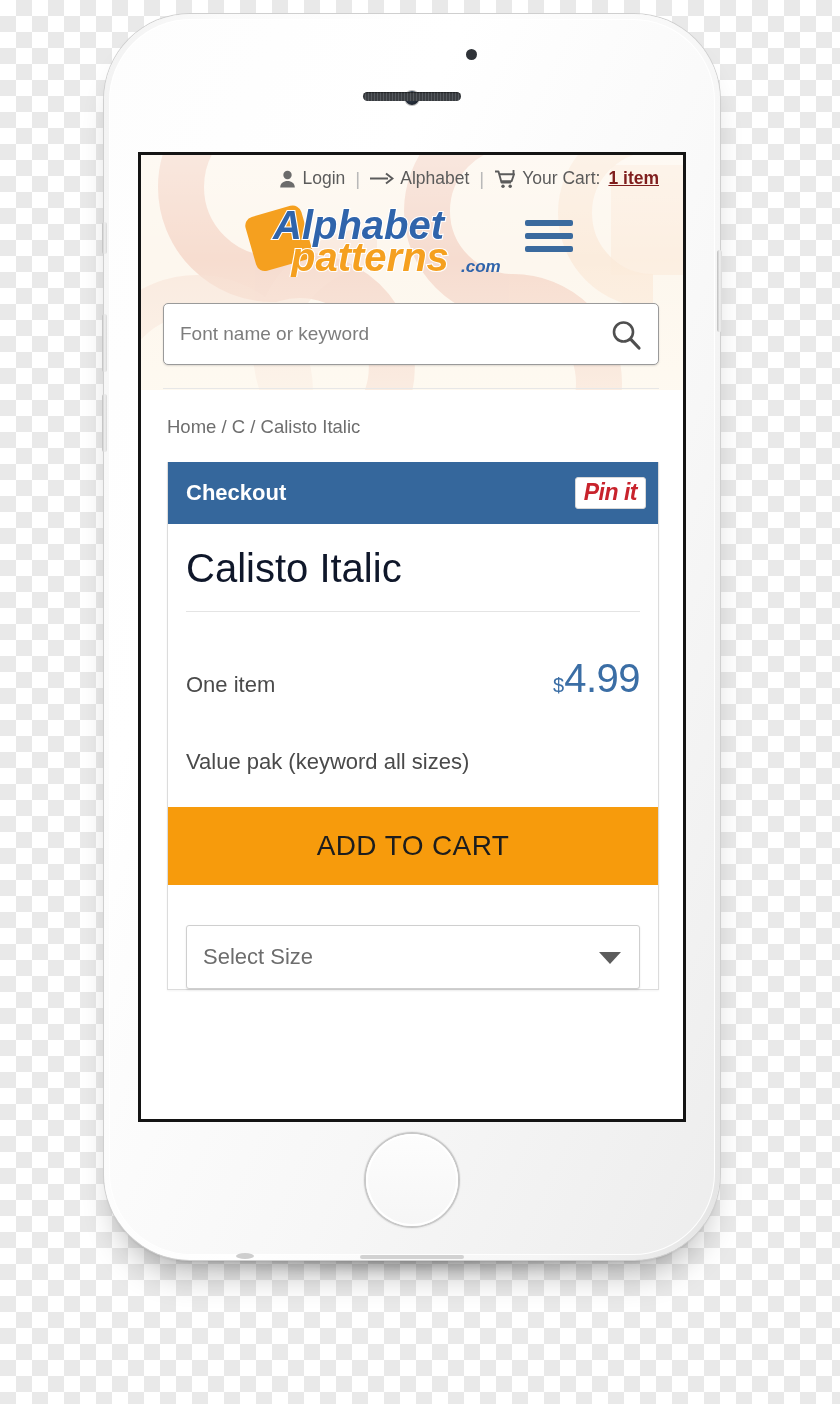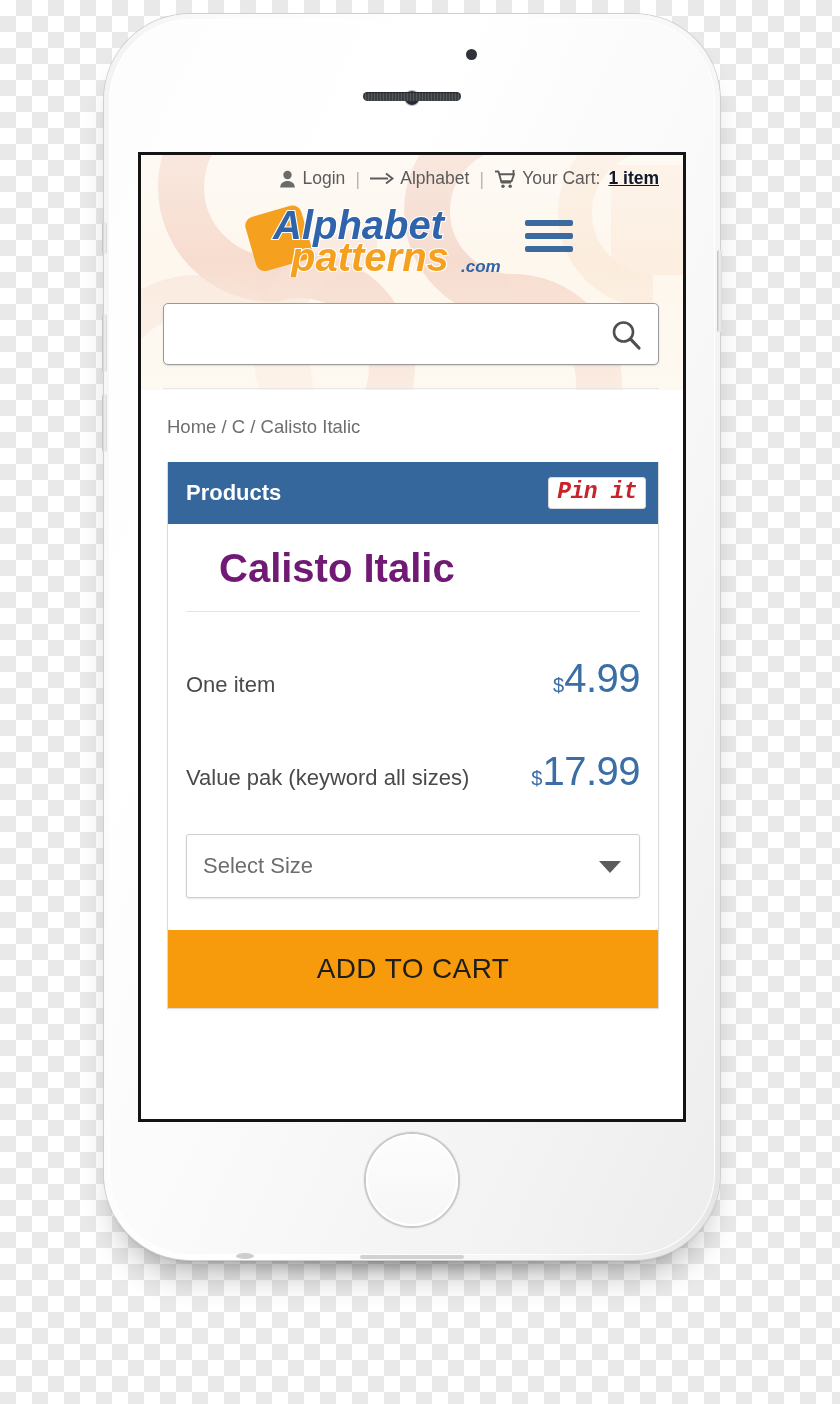--- a/index.html
+++ b/index.html
@@ -182,21 +182,21 @@
     text-decoration: none;
   }
   .util-sep {
     color: #b9b9b9;
     font-size: 19px;
     line-height: 1;
     padding: 0 1px;
   }
   .util-icon { display: inline-block; line-height: 0; }
   #cart-count {
-    color: #0f172a;
+    color: #7f1d1d;
     text-decoration: underline;
     font-weight: bold;
     margin-left: 2px;
   }
 
   #brand-row {
     position: relative;
     z-index: 3;
     display: flex;
     align-items: center;
@@ -290,37 +290,36 @@
     font-weight: bold;
   }
   #pinit-badge {
     background: #ffffff;
     border: 1px solid #d8d8d8;
     border-radius: 3px;
     padding: 3px 8px 4px;
     line-height: 0;
   }
   #pinit-badge .pin-text {
-    font-family: Liberation Mono, monospace;
+    font-family: Liberation Sans, sans-serif;
     font-style: italic;
     font-weight: bold;
     font-size: 23px;
     line-height: 1;
     color: #c8232c;
     letter-spacing: -0.5px;
   }
 
   #card-body { padding: 0 18px 0 18px; }
 
   #product-name {
     font-size: 40px;
-    color: #701a75;
+    color: #0f172a;
     padding: 22px 0 20px;
-    font-weight: bold;
-    margin-left: 33px;
+    font-weight: normal;
   }
   #name-rule {
     height: 1px;
     background: #e4e4e4;
     margin: 0 0 6px 0;
   }
 
   .price-row {
     display: flex;
     align-items: baseline;
@@ -482,68 +481,66 @@
           </a>
           <div id="menu-toggle">
             <span></span>
             <span></span>
             <span></span>
           </div>
         </div>
 
         <div id="search-wrap">
           <div id="search-box">
+            <input id="search-input" type="text" placeholder="Font name or keyword" style="">
             <span id="search-icon">
               <svg width="32" height="32" viewBox="0 0 32 32">
                 <circle cx="13.5" cy="13" r="9.5" fill="none" stroke="#4f4f4f" stroke-width="2.6"></circle>
                 <path d="M20.6 20.2 L29 29" stroke="#4f4f4f" stroke-width="3.2" stroke-linecap="round"></path>
               </svg>
             </span>
           </div>
           <div id="header-rule"></div>
         </div>
       </div>
 
       <div id="breadcrumb">Home / C / Calisto Italic</div>
 
       <div id="product-card">
         <div id="card-header">
-          <div id="card-title">Products</div>
+          <div id="card-title">Checkout</div>
           <div id="pinit-badge">
             <span class="pin-text">Pin it</span>
           </div>
         </div>
 
         <div id="card-body">
           <div id="product-name">Calisto Italic</div>
           <div id="name-rule"></div>
 
           <div class="price-row" id="price-row-one">
             <span class="price-label">One item</span>
             <span class="price-amount">
               <span class="price-currency">$</span><span class="price-value">4.99</span>
             </span>
           </div>
 
           <div class="price-row" id="price-row-pak">
             <span class="price-label">Value pak (keyword all sizes)</span>
-            <span class="price-amount">
-              <span class="price-currency">$</span><span class="price-value">17.99</span>
-            </span>
+          </div>
+
+          <div id="add-to-cart-wrap">
+            <button id="add-to-cart">ADD TO CART</button>
           </div>
 
           <div id="size-select-wrap">
             <div id="size-select">
               <span id="size-select-value">Select Size</span>
               <span id="size-select-caret"></span>
             </div>
           </div>
-
-          <div id="add-to-cart-wrap">
-            <button id="add-to-cart">ADD TO CART</button>
-          </div>
         </div>
       </div>
 
     </div>
 
   </div>
 </div>
 
 </body></html>

